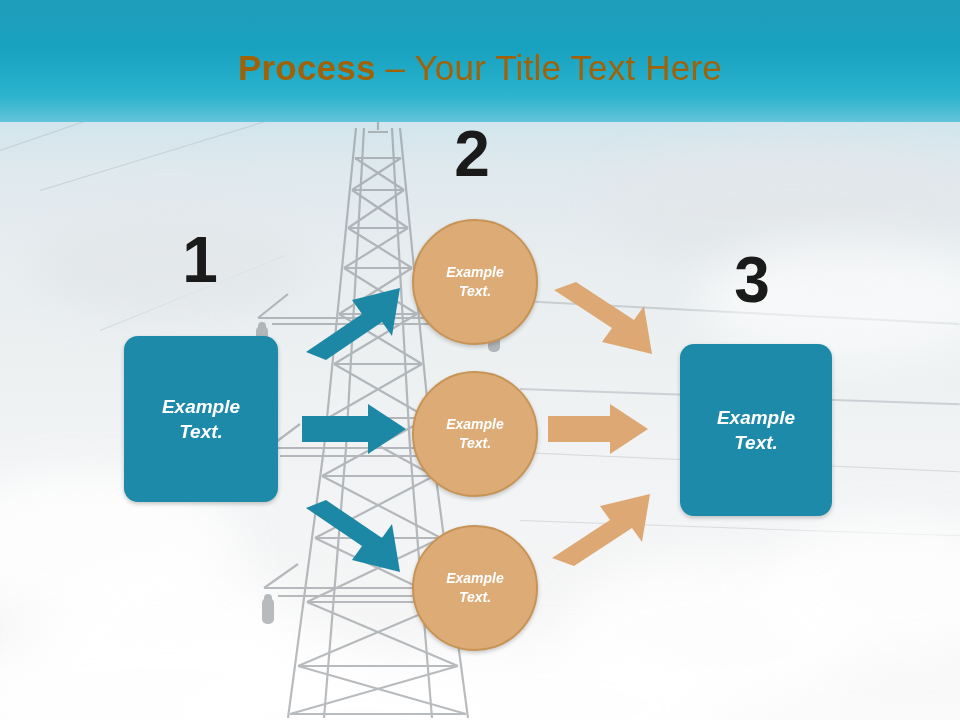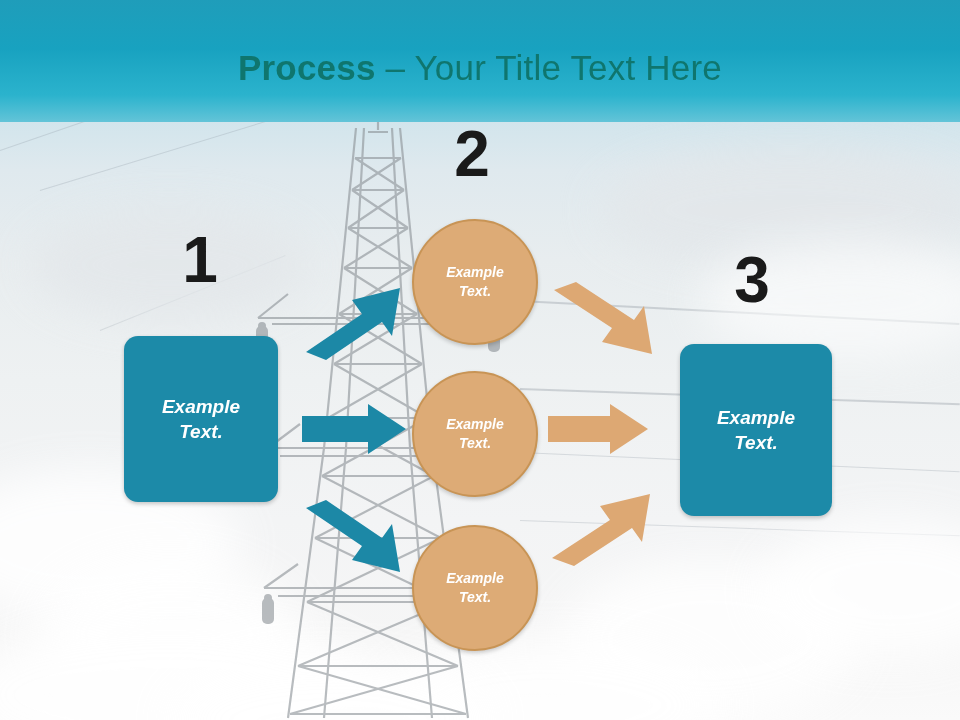--- a/index.html
+++ b/index.html
@@ -69,21 +69,21 @@
     width: 960px; height: 122px;
     background: linear-gradient(to bottom, #1f9dba 0%, #18a2c0 40%, #2bb3cd 78%, #63c4d8 100%);
   }
   .title-text {
     position: absolute;
     left: 0; top: 46px;
     width: 960px;
     text-align: center;
     font-size: 35px;
     line-height: 44px;
-    color: #0f766e;
+    color: #a16207;
     letter-spacing: .2px;
   }
   .title-strong { font-weight: bold; }
   .title-light { font-weight: normal; }
 
   
   .step-num {
     position: absolute;
     font-size: 64px;
     font-weight: bold;

